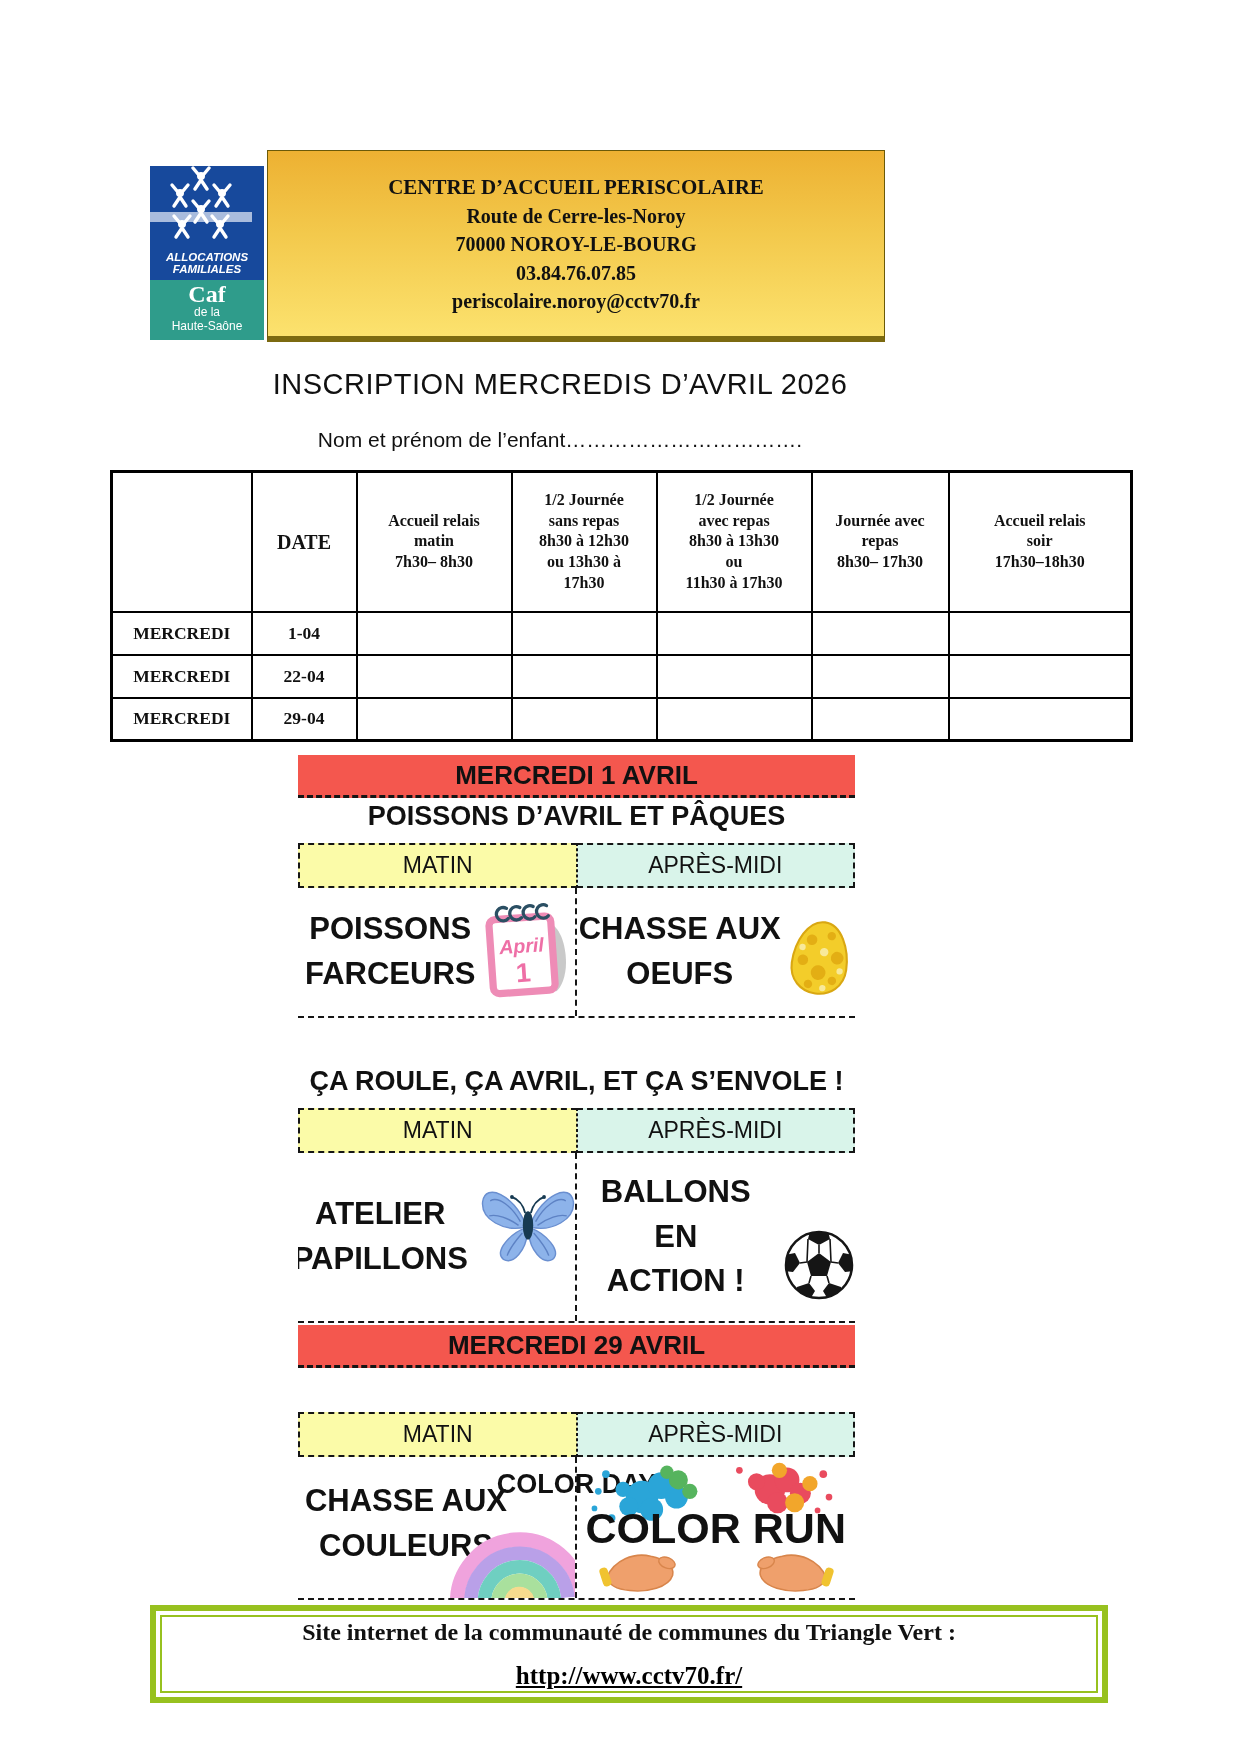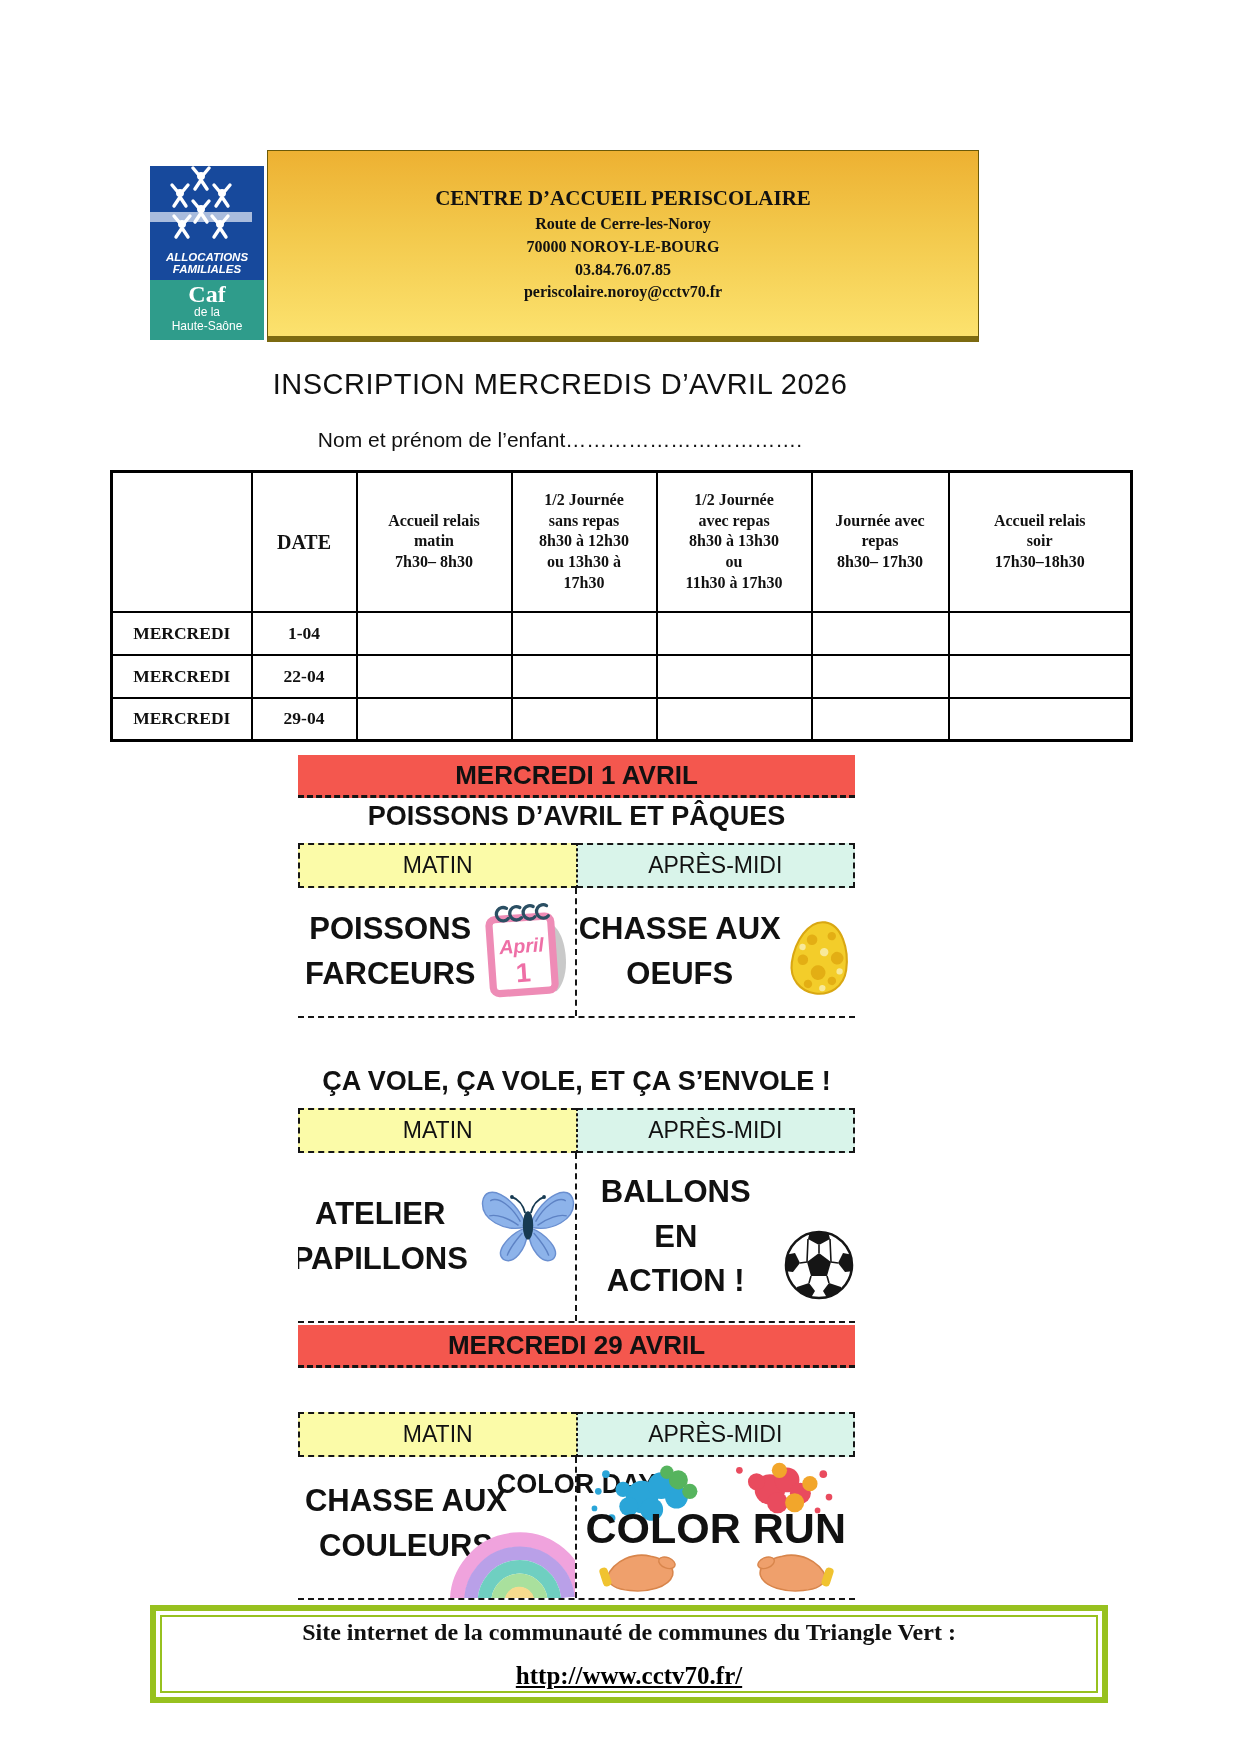--- a/index.html
+++ b/index.html
@@ -11,27 +11,27 @@
   .caf-blue{position:relative;height:114px;background:#17499c;overflow:hidden;}
   .caf-blue svg{position:absolute;left:0;top:0;}
   .caf-alloc{position:absolute;left:0;right:0;bottom:4px;text-align:center;color:#fff;
              font-style:italic;font-weight:bold;font-size:11.5px;line-height:1.1;
              font-family:"Liberation Sans",sans-serif;}
   .caf-teal{height:58px;background:#2f9c8b;color:#fff;text-align:center;padding-top:2px;}
   .caf-caf{font-family:"Liberation Serif",serif;font-weight:bold;font-size:24px;line-height:1.0;}
   .caf-sub{font-size:12px;line-height:1.15;}
 
   
-  .gold-box{position:absolute;left:267px;top:150px;width:712px;height:192px;box-sizing:border-box;
+  .gold-box{position:absolute;left:267px;top:150px;width:618px;height:192px;box-sizing:border-box;
             background:linear-gradient(180deg,#edb132 0%,#f3c94c 45%,#fce26e 100%);
             border:1px solid #6b5a08;border-bottom:6px solid #7c6a10;
             display:flex;flex-direction:column;justify-content:center;align-items:center;
             font-family:"Liberation Serif",serif;font-weight:bold;text-align:center;}
   .gold-line1{font-size:21px;line-height:1.45;}
-  .gold-line{font-size:16px;line-height:1.42;}
+  .gold-line{font-size:20px;line-height:1.42;}
 
   
   .doc-title{position:absolute;top:368px;left:0;width:1120px;text-align:center;
              font-size:29px;letter-spacing:.5px;}
   .name-line{position:absolute;top:428px;left:0;width:1120px;text-align:center;font-size:21px;}
 
   
   table.inscription{position:absolute;left:110px;top:470px;width:1020px;border-collapse:collapse;
        table-layout:fixed;border:3px solid #000;font-family:"Liberation Serif",serif;font-weight:bold;}
   table.inscription td,table.inscription th{border:2px solid #000;text-align:center;
@@ -239,21 +239,21 @@
         <g fill="#f8e99a">
           <circle cx="33" cy="30" r="4"></circle>
             <circle cx="12" cy="28" r="3"></circle>
             <circle cx="50" cy="46" r="3"></circle>
             <circle cx="36" cy="64" r="3"></circle>
         </g>
       </svg>
     </div>
   </div>
 
-  <div class="subtitle" style="top:1066px;">ÇA VOLE, ÇA VOLE, ET ÇA S’ENVOLE !</div>
+  <div class="subtitle" style="top:1066px;">ÇA ROULE, ÇA AVRIL, ET ÇA S’ENVOLE !</div>
   <div class="cols" style="top:1108px;">
     <div class="half matin">MATIN</div>
     <div class="half apres">APRÈS-MIDI</div>
   </div>
   <div class="acts" style="top:1153px;height:170px;">
     <div class="act left">
       <div class="act-text">ATELIER
 PAPILLONS</div>
       <svg class="icon" width="104" height="90" viewBox="0 0 110 95" style="transform:translateY(-14px);">
         <g fill="#8db3ea" stroke="#6a8fd0" stroke-width="1.5">

